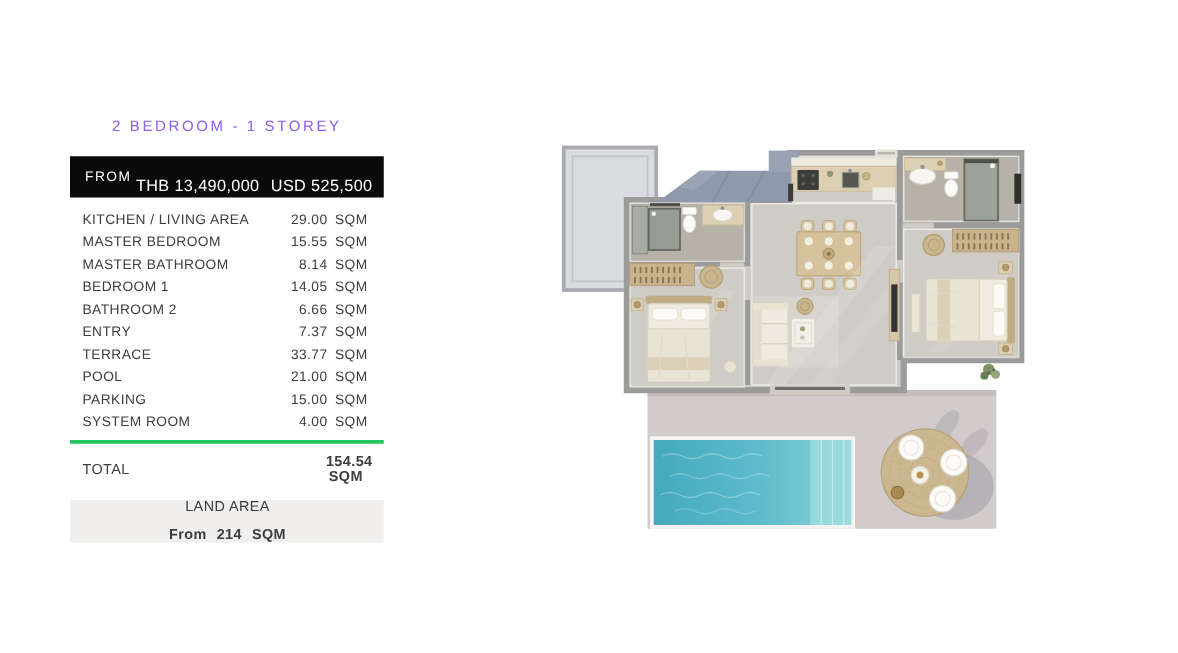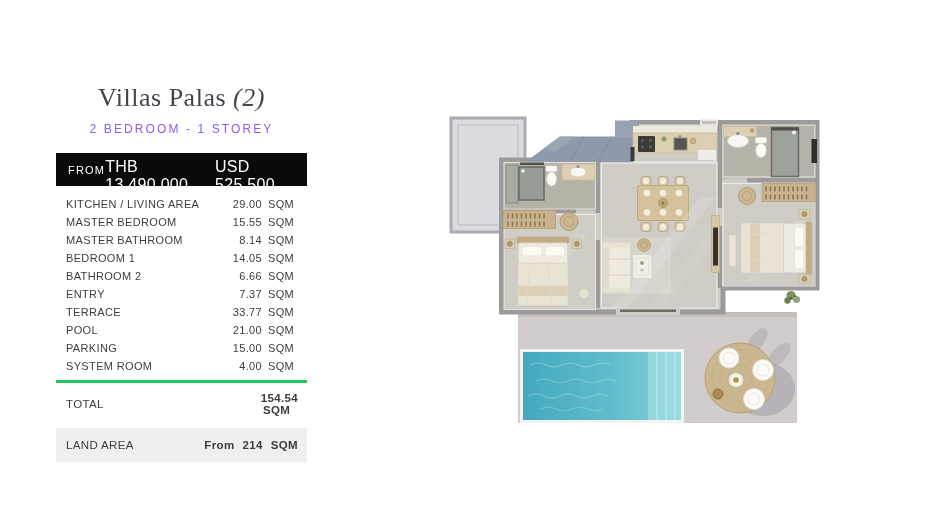--- a/index.html
+++ b/index.html
@@ -26,47 +26,44 @@
   .panel{position:absolute;left:56px;top:84px;width:251px;}
   .title{font-family:"Liberation Serif",serif;font-size:26px;line-height:28px;
          color:var(--title-color);text-align:center;letter-spacing:.5px;}
   .title-num{font-style:italic;margin-left:7px;}
   .subtitle{margin-top:10px;text-align:center;font-size:12px;letter-spacing:2.1px;
             color:#8b5cf6;font-weight:400;}
   .price-bar{margin-top:17px;height:33px;background:var(--price-bar-bg);color:#fff;
              display:flex;align-items:center;justify-content:space-between;
              padding:0 9px 0 12px;box-sizing:border-box;}
   .price-bar .from{font-size:11px;letter-spacing:1.2px;}
-  .price-values{display:flex;gap:9px;font-size:16px;letter-spacing:.3px;margin-top:13px;}
+  .price-values{display:flex;gap:9px;font-size:13px;letter-spacing:.3px;margin-top:13px;}
   .rows{padding:9px 0 5px 0;}
   .row{height:18px;display:flex;align-items:center;justify-content:space-between;
        padding:0 9px 0 10px;font-size:11px;letter-spacing:.35px;}
   .lbl{white-space:nowrap;}
   .val{display:flex;align-items:center;}
   .num{min-width:46px;text-align:right;}
   .unit{width:30px;margin-left:6px;text-align:left;}
   .total-row{border-top:3px solid #22c55e;display:flex;align-items:center;
              justify-content:space-between;padding:9px 9px 12px 10px;font-size:11.5px;
              letter-spacing:.35px;}
   .total-row .val{font-weight:bold;flex-direction:column;}
   .land-row{background:var(--land-row-bg);height:34px;display:flex;align-items:center;
             justify-content:space-between;padding:0 9px 0 10px;font-size:11.5px;
-            letter-spacing:.35px;}
+            letter-spacing:.35px;flex-direction:column;}
   .land-val{display:flex;gap:8px;font-weight:bold;}
   .floorplan{position:absolute;left:448px;top:114px;width:372px;height:312px;}
 </style>
 </head>
 <body>
 
 <div class="page">
 
   <div class="panel">
-    <div class="title">
-      <span>Villas Palas</span><span class="title-num">(2)</span>
-    </div>
     <div class="subtitle">2 BEDROOM - 1 STOREY</div>
 
     <div class="price-bar">
       <span class="from">FROM</span>
       <span class="price-values">
         <span>THB 13,490,000</span>
         <span>USD 525,500</span>
       </span>
     </div>
 

